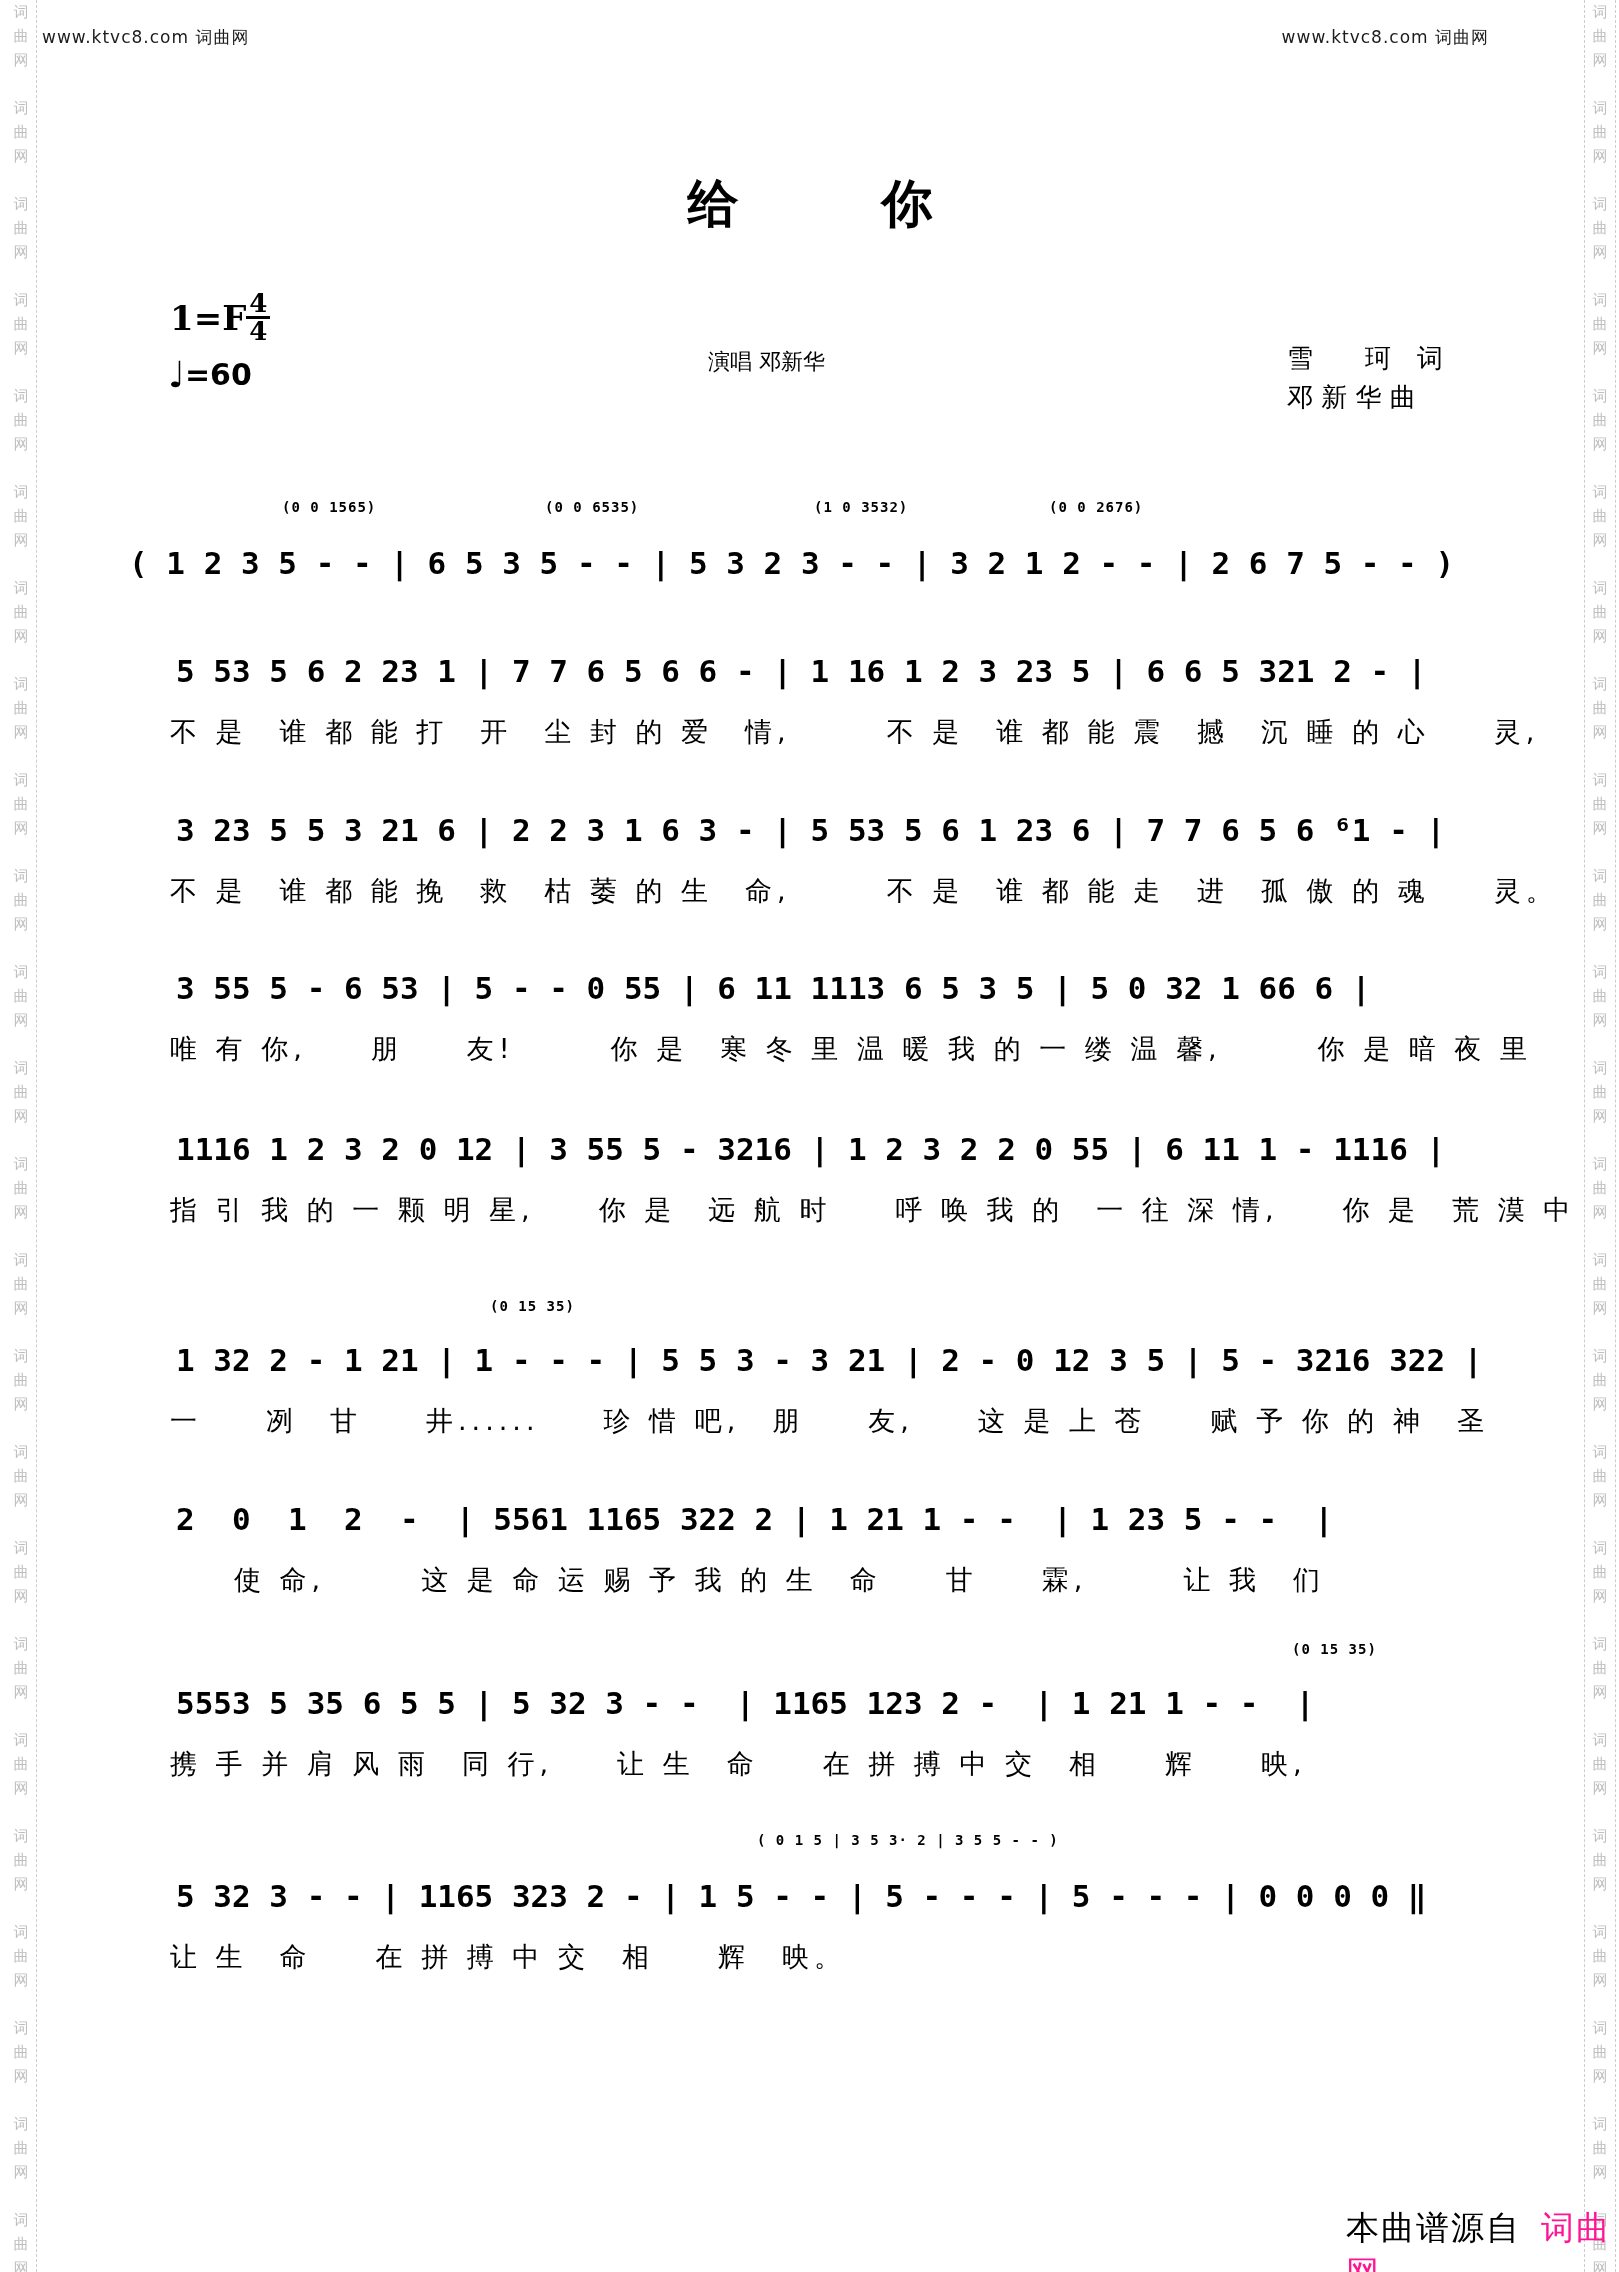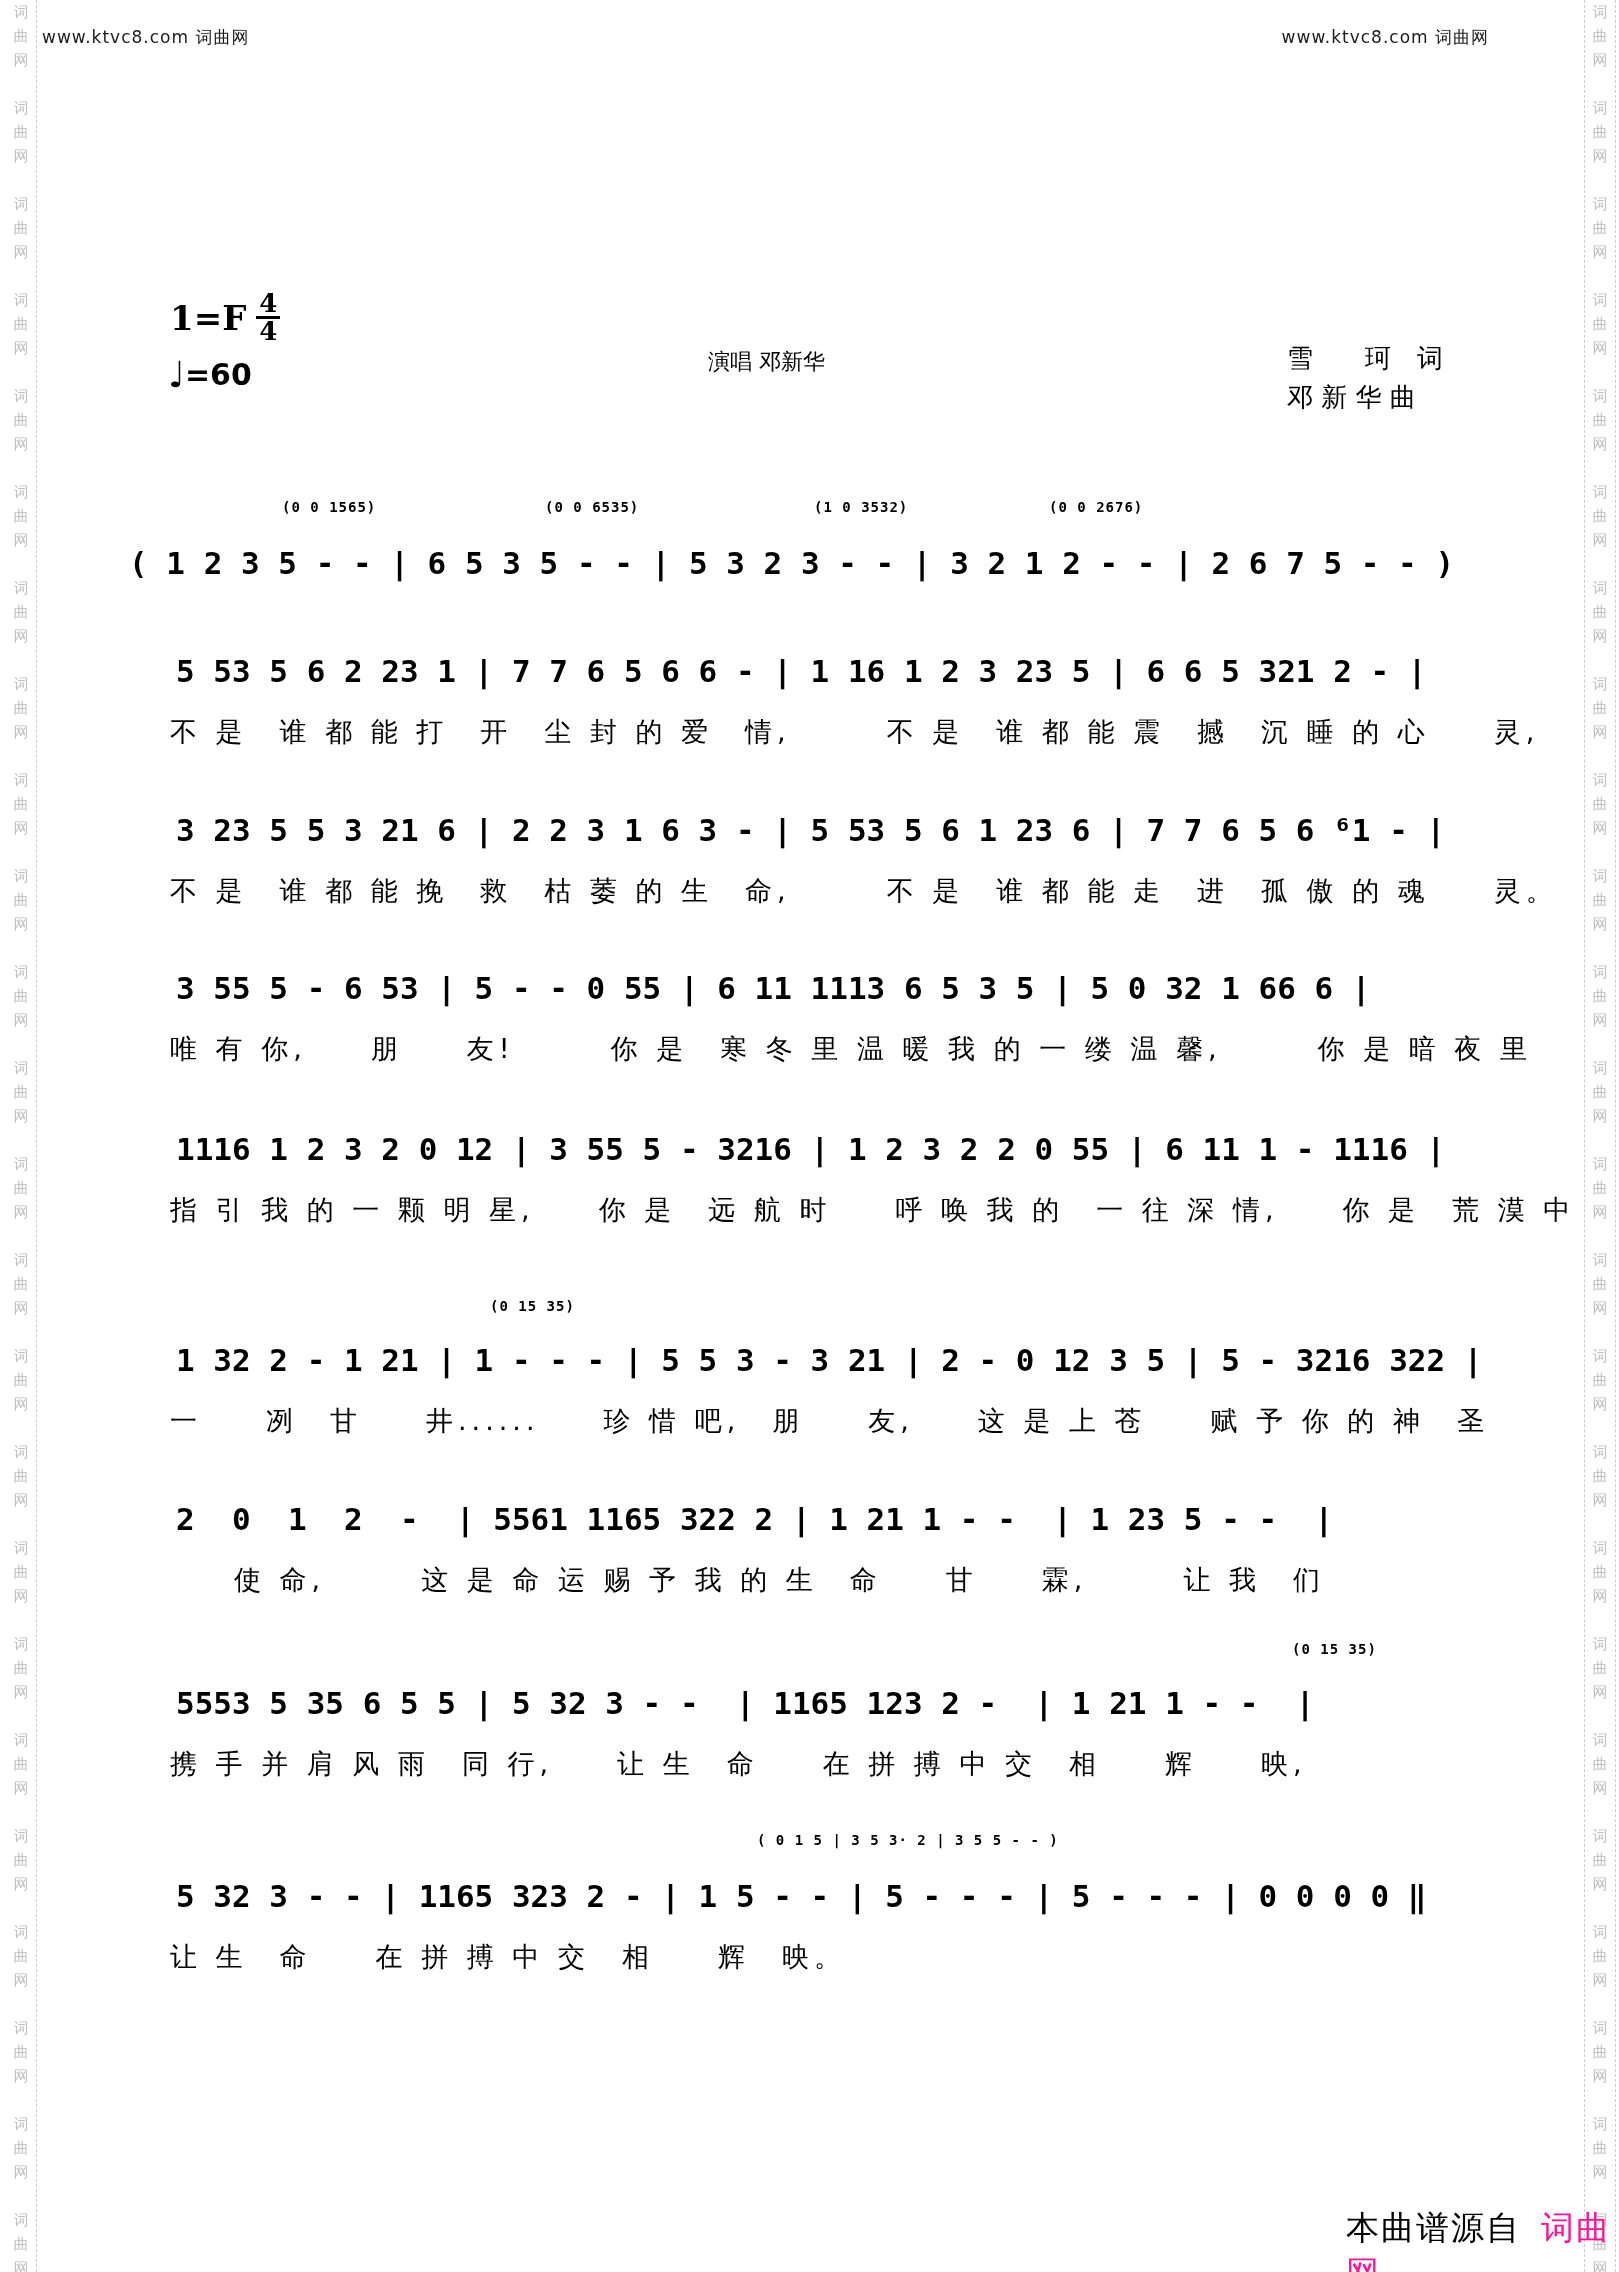--- a/index.html
+++ b/index.html
@@ -13,21 +13,21 @@
   .strip-right{right:4px;border-left:1px dashed #cccccc;border-right:1px dashed #cccccc;}
 
   .wm-top{position:absolute;top:26px;font-size:17px;color:#1c1c1c;letter-spacing:1px;text-align:center;}
   .wm-left{left:42px;}
   .wm-right{right:131px;}
 
   .title{position:absolute;top:170px;left:0;width:100%;text-align:center;
          font-size:51px;font-weight:bold;letter-spacing:46px;text-indent:46px;}
 
   .keyblock{position:absolute;left:170px;top:291px;font-family:"DejaVu Serif",serif;
-            font-weight:bold;font-size:34px;display:flex;align-items:center;gap:10px;}
+            font-weight:bold;font-size:34px;display:flex;align-items:center;}
   .ts{display:inline-flex;flex-direction:column;align-items:center;font-size:26px;line-height:25px;}
   .ts .top{border-bottom:3px solid #000;padding:0 3px;}
   .tempo{position:absolute;left:168px;top:354px;font-weight:bold;font-size:30px;}
   .tempo .note{font-size:36px;vertical-align:-2px;}
 
   .performer{position:absolute;left:708px;top:347px;font-size:22px;}
   .credit{position:absolute;left:1287px;font-size:26px;}
   .credit.lyr{top:341px;}
   .credit.cmp{top:380px;text-align:center;}
 
@@ -281,20 +281,21 @@
 曲
 网
 
 词
 曲
 网</div>
 
   <div class="wm-top wm-left">www.ktvc8.com 词曲网</div>
   <div class="wm-top wm-right">www.ktvc8.com 词曲网</div>
 
+  <div class="title">给　你</div>
 
   <div class="keyblock">
     <span>1=F</span>
     <span class="ts">
       <span class="top">4</span>
       <span class="bot">4</span>
     </span>
   </div>
 
   <div class="tempo">

